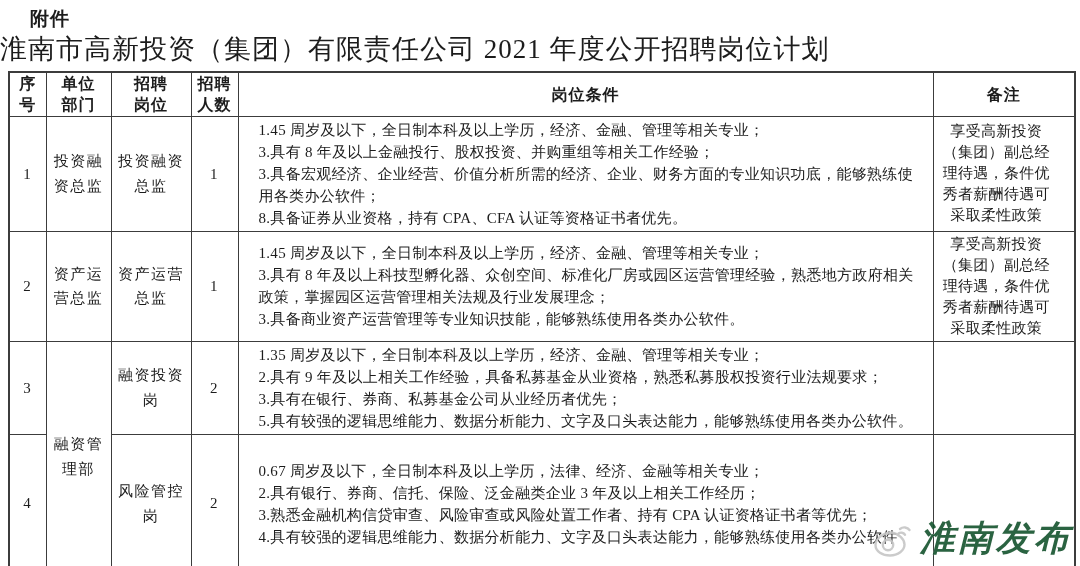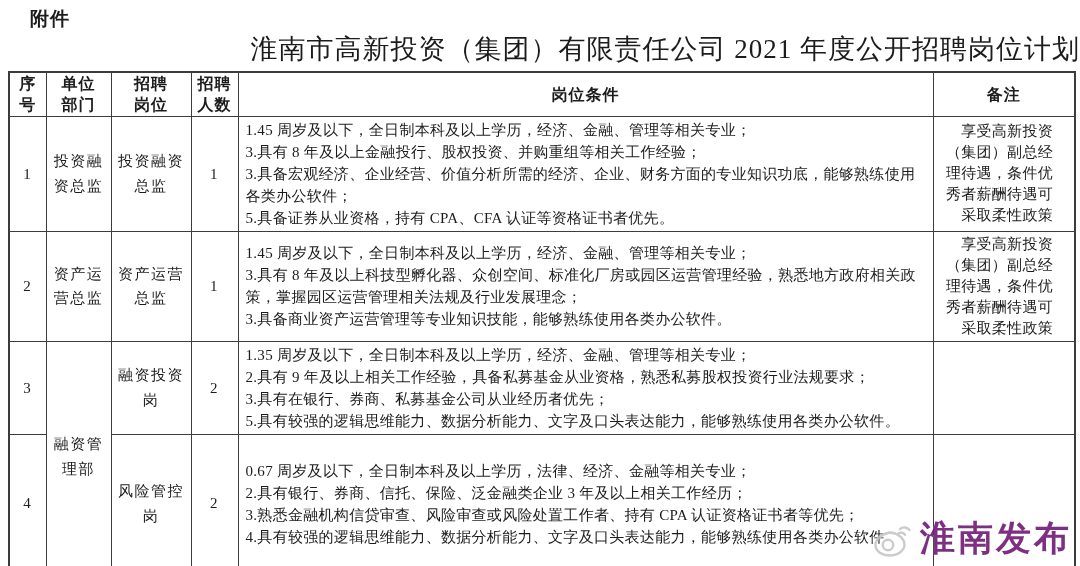--- a/index.html
+++ b/index.html
@@ -12,21 +12,21 @@
     font-family: "Liberation Serif", "DejaVu Serif", serif;
     color: #1c1c1c;
   }
   .attachment {
     margin: 6px 11px 0 30px;
     font-size: 19px;
     font-weight: bold;
     letter-spacing: 1px;
   }
   .doc-title {
-    text-align: right;
+    text-align: left;
     font-size: 27px;
     line-height: 1.25;
     margin: 1px 0 4px 0;
     letter-spacing: 1px;
     white-space: nowrap;
   }
   table.plan {
     margin-left: 8px;
     width: 1066px;
     border-collapse: collapse;
@@ -54,50 +54,51 @@
   td.c-center {
     text-align: center;
     font-size: 15px;
     line-height: 1.65;
     letter-spacing: 1.5px;
     padding: 0 4px;
   }
   td.c-cond {
     text-align: left;
     font-size: 15px;
-    padding: 2px 8px 2px 7px;
+    padding: 2px 8px 2px 20px;
   }
   td.c-cond .cond-line {
     line-height: 22px;
     letter-spacing: 0.3px;
   }
   td.c-remark {
-    text-align: right;
+    text-align: center;
     font-size: 15px;
     line-height: 21px;
     padding: 2px 21px 2px 6px;
     letter-spacing: 0.3px;
   }
   .watermark {
     position: absolute;
     right: 8px;
     bottom: 4px;
     display: flex;
     align-items: center;
     gap: 5px;
     color: #cfcfcf;
     opacity: 0.9;
     pointer-events: none;
   }
   .watermark .wm-text {
     font-size: 35px;
     font-weight: bold;
     letter-spacing: 3px;
-    color: #701a75;
+    color: #14532d;
     text-shadow: 0 0 1px #eaeaea;
+    font-style: italic;
   }
   .watermark svg { display: block; }
 </style>
 </head>
 <body>
 
 <div class="attachment">附件</div>
 <div class="doc-title">淮南市高新投资（集团）有限责任公司 2021 年度公开招聘岗位计划</div>
 
 <table class="plan">
@@ -125,21 +126,21 @@
 
     <tr class="r1">
       <td class="c-center">1</td>
       <td class="c-center">投资融资总监</td>
       <td class="c-center">投资融资总监</td>
       <td class="c-center">1</td>
       <td class="c-cond">
         <div class="cond-line">1.45 周岁及以下，全日制本科及以上学历，经济、金融、管理等相关专业；</div>
         <div class="cond-line">3.具有 8 年及以上金融投行、股权投资、并购重组等相关工作经验；</div>
         <div class="cond-line">3.具备宏观经济、企业经营、价值分析所需的经济、企业、财务方面的专业知识功底，能够熟练使用各类办公软件；</div>
-        <div class="cond-line">5.具备证券从业资格，持有 CPA、CFA 认证等资格证书者优先。</div>
+        <div class="cond-line">8.具备证券从业资格，持有 CPA、CFA 认证等资格证书者优先。</div>
       </td>
       <td class="c-remark">享受高新投资（集团）副总经理待遇，条件优秀者薪酬待遇可采取柔性政策</td>
     </tr>
 
     <tr class="r2">
       <td class="c-center">2</td>
       <td class="c-center">资产运营总监</td>
       <td class="c-center">资产运营总监</td>
       <td class="c-center">1</td>
       <td class="c-cond">

